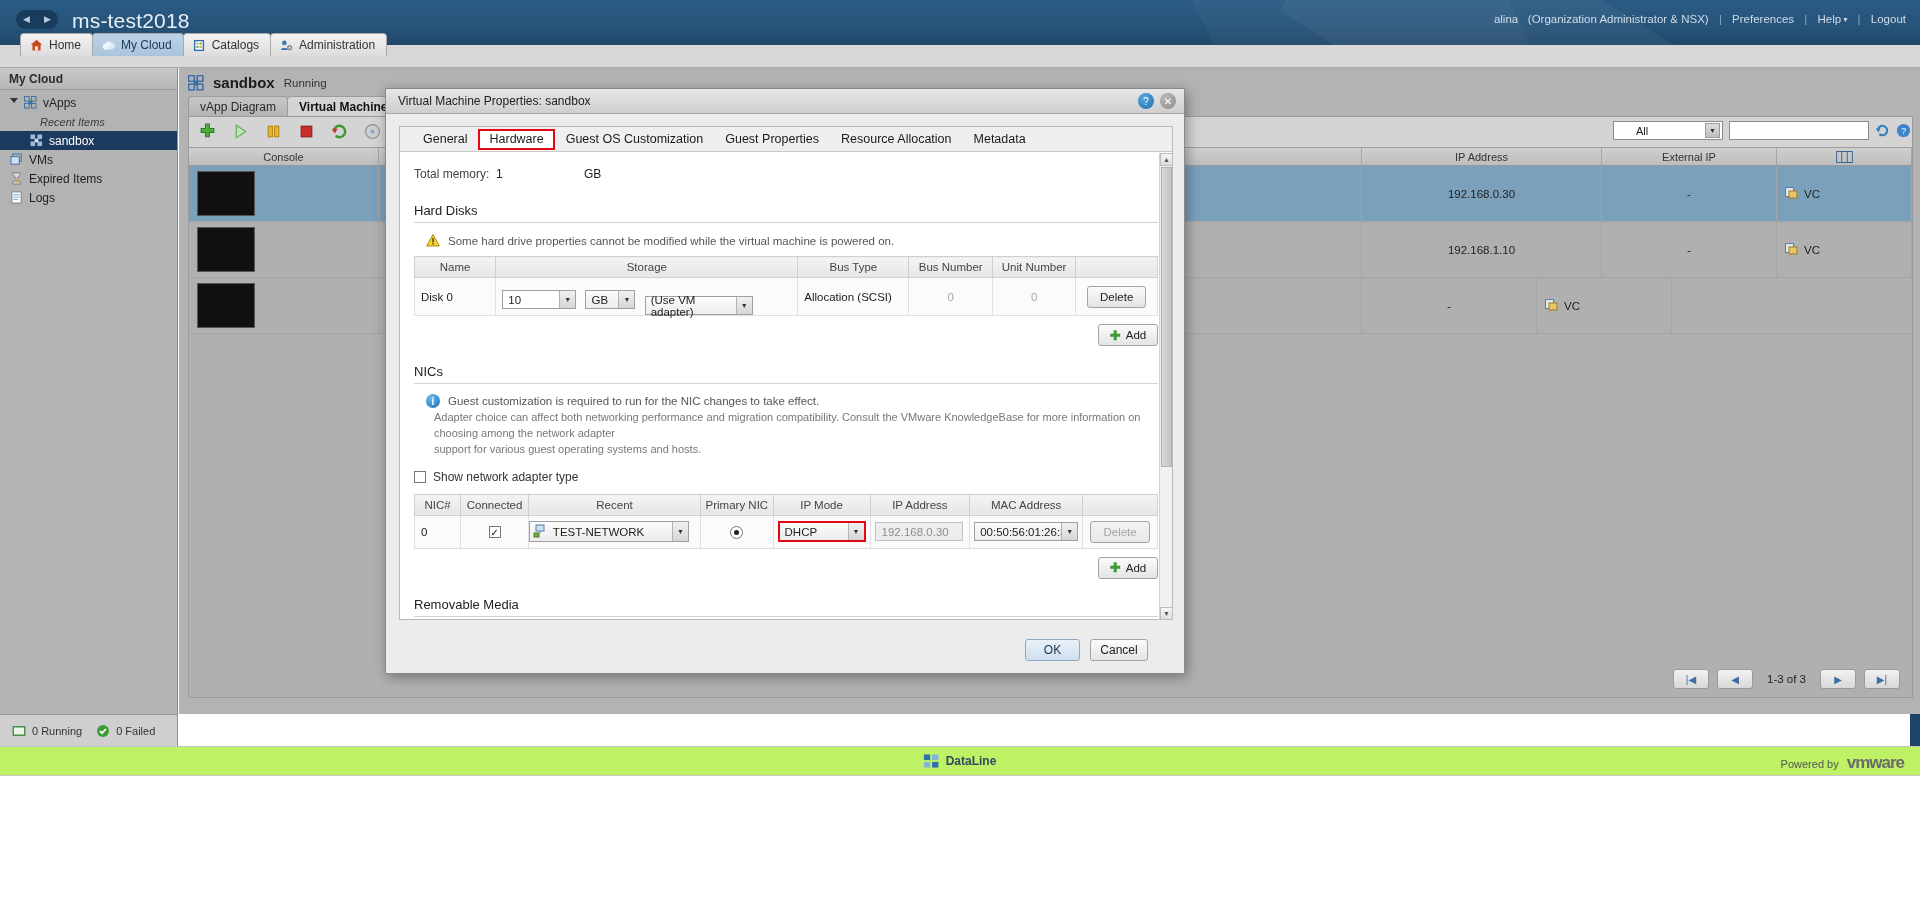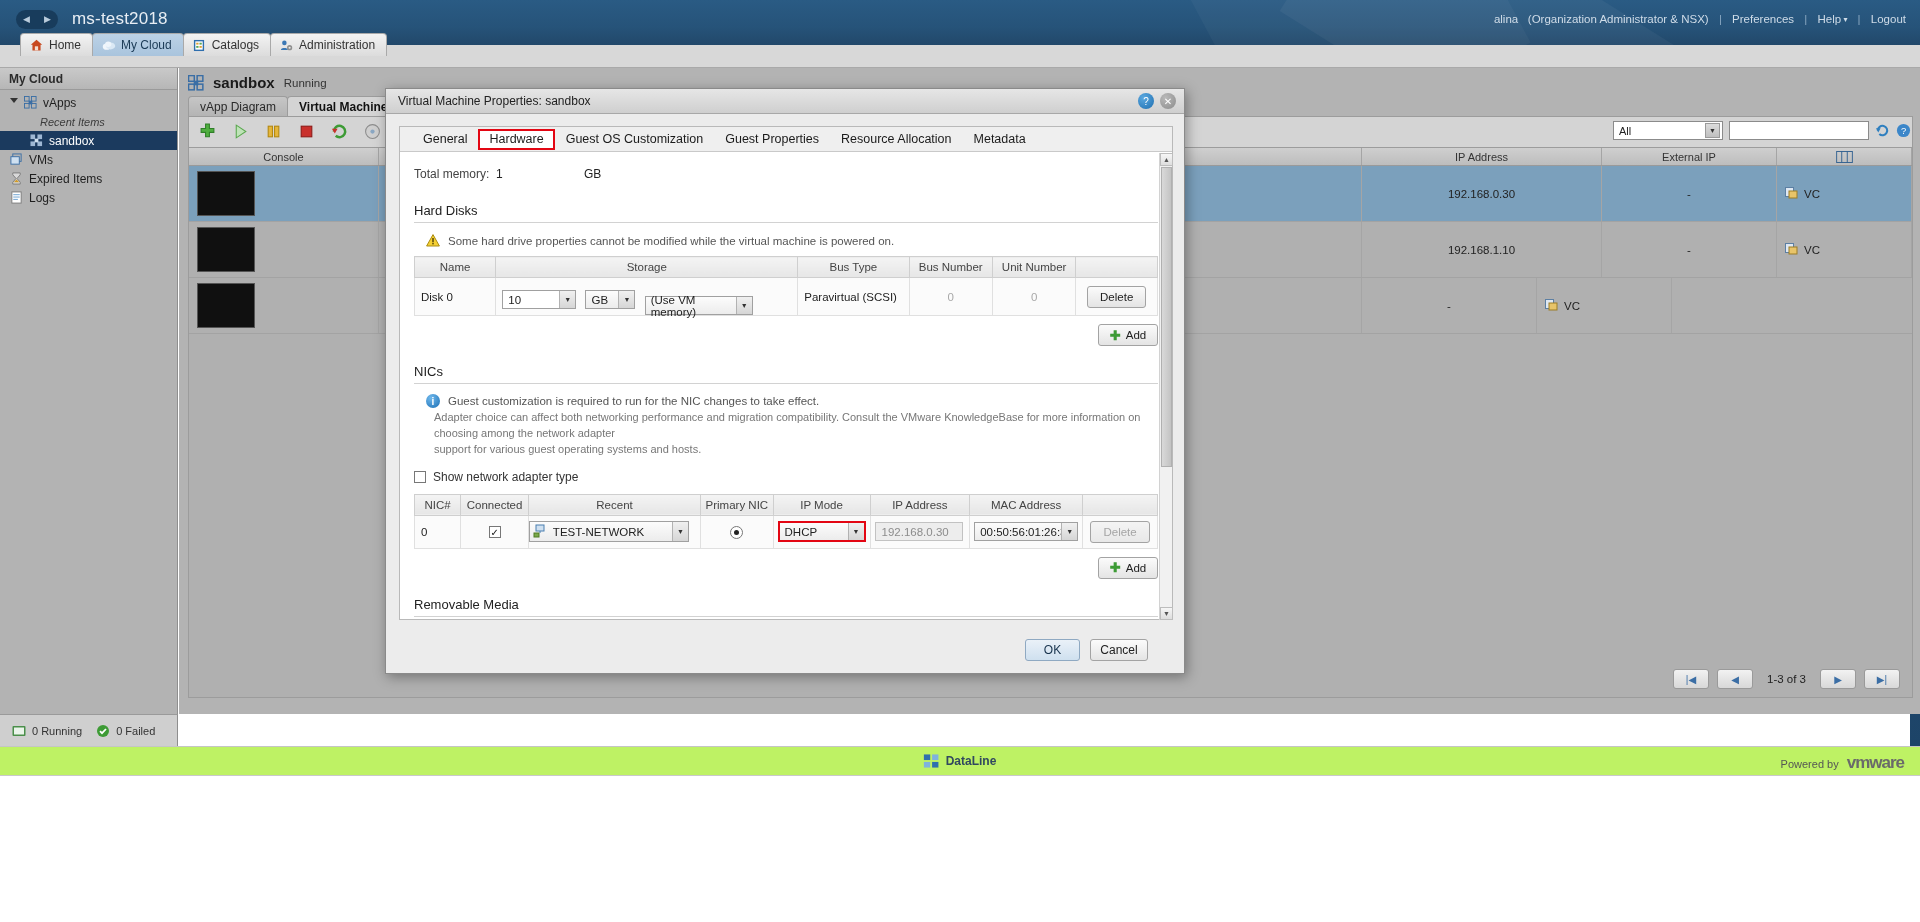--- a/index.html
+++ b/index.html
@@ -30,21 +30,21 @@
     background: rgba(255,255,255,0.035);
     transform: rotate(-28deg);
   }
   .navarrows{
     position:absolute; left:16px; top:10px; width:42px; height:19px;
     background:#183c5c; border-radius:10px; display:flex; align-items:center;
     justify-content:space-around; color:#b9cbdb; font-size:9px;
   }
   .navarrows span{ line-height:1; }
   .orgtitle{
-    position:absolute; left:72px; top:9px; font-size:17px; color:#e8eef4;
+    position:absolute; left:72px; top:9px; font-size:21px; color:#e8eef4;
     font-weight:400; letter-spacing:.2px;text-align:right;
   }
   .topright{
     position:absolute; right:14px; top:13px; font-size:11.5px; color:#cfdce8;
     white-space:nowrap;
   }
   .topright a{ color:#cfdce8; text-decoration:none; }
   .topright .sep{ color:#88a6c0; padding:0 7px; }
   .topright .caretdn{ font-size:8px; position:relative; top:-1px; }
 
@@ -121,21 +121,21 @@
     display:flex; align-items:center; padding-left:10px; gap:14px;
   }
   .tb-ico{ width:19px; height:19px; display:inline-block; position:relative; }
 
   .filterbar{
     position:absolute; right:9px; top:53px; display:flex; align-items:center; gap:6px;
   }
   .fsel{
     width:110px;height:19px;background:#fff;border:1px solid #8b8b8b;
     display:flex;align-items:center;justify-content:space-between;
-    padding:0 2px 0 5px;font-size:11px;color:#222;
+    padding:0 2px 0 22px;font-size:11px;color:#222;
   }
   .fsel .arw{
     width:15px;height:15px;background:linear-gradient(180deg,#dcdcdc,#bfbfbf);
     border:1px solid #9a9a9a;display:flex;align-items:center;justify-content:center;font-size:7px;color:#333;
   }
   .ftext{ width:140px;height:19px;background:#fff;border:1px solid #8b8b8b; }
   .ricon{ width:15px;height:15px; display:inline-block; }
 
   
   .grid{
@@ -701,25 +701,25 @@
                 <td>
                   <span class="sel-ctl white" style="width:74px;padding-right:18px;">
                     <span>10</span>
                     <span class="drop">▼</span>
                   </span>
                   <span class="sel-ctl" style="width:50px;margin-left:6px;padding-right:18px;">
                     <span>GB</span>
                     <span class="drop">▼</span>
                   </span>
                   <span class="sel-ctl" style="width:108px;margin-left:6px;padding-right:18px;">
-                    <span>(Use VM memory)</span>
+                    <span>(Use VM adapter)</span>
                     <span class="drop">▼</span>
                   </span>
                 </td>
-                <td>Paravirtual (SCSI)</td>
+                <td>Allocation (SCSI)</td>
                 <td style="text-align:center;color:#a8a8a8;">0</td>
                 <td style="text-align:center;color:#a8a8a8;">0</td>
                 <td style="text-align:center;padding:0;">
                   <span class="btn">Delete</span>
                 </td>
               </tr>
             </tbody>
           </table>
 
           <div style="display:flex;justify-content:flex-end;margin-top:8px;">

